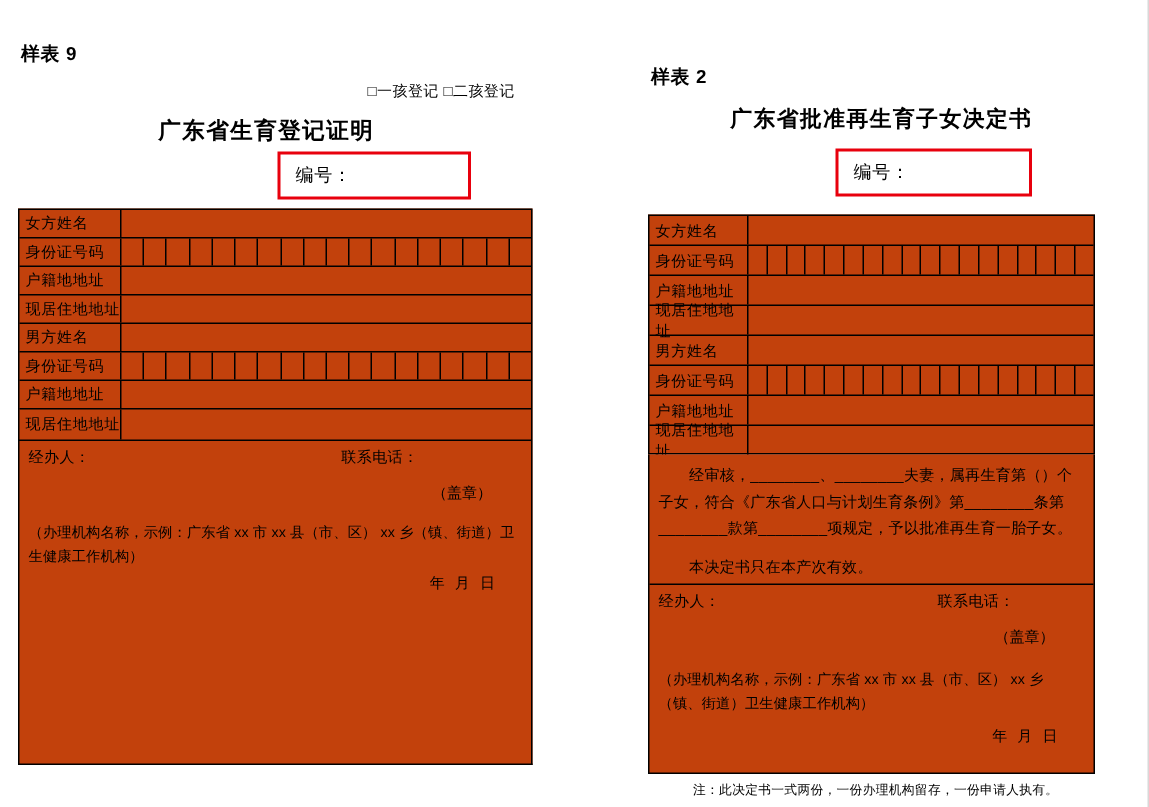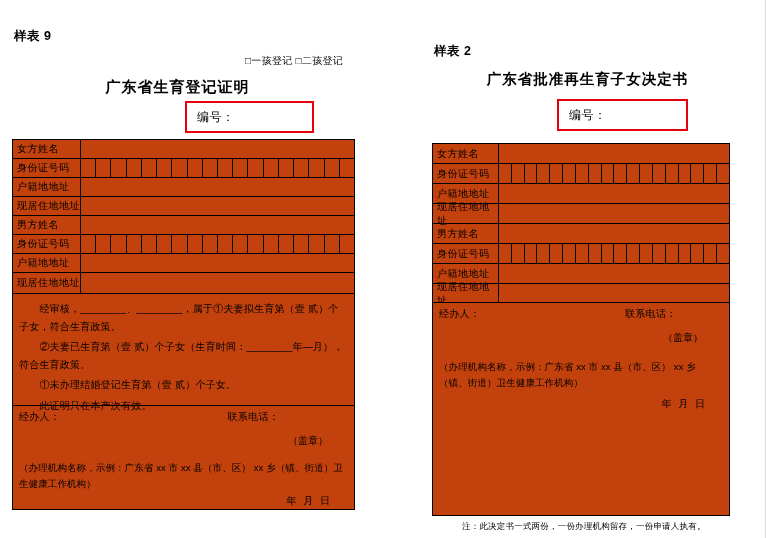--- a/index.html
+++ b/index.html
@@ -265,26 +265,20 @@
       <div class="lab" style="width:68px;">户籍地地址</div>
       <div class="val plain"></div>
     </div>
     <div class="row" style="height:20px;">
       <div class="lab" style="width:68px;">现居住地地址</div>
       <div class="val plain"></div>
     </div>
   </div>
 
   <div class="form" style="left:12px; top:294px; width:343px; height:216px; border-top:none;">
-    <div class="para" style="border-bottom:1px solid #000; height:112px;">
-      <p>　　经审核，________、________，属于①夫妻拟生育第（壹 贰）个子女，符合生育政策。</p>
-      <p>　　②夫妻已生育第（壹 贰）个子女（生育时间：________年—月），符合生育政策。</p>
-      <p>　　①未办理结婚登记生育第（壹 贰）个子女。</p>
-      <p>　　此证明只在本产次有效。</p>
-    </div>
     <div class="signrow" style="height:22px;">
       <span class="left">经办人：</span>
       <span class="right">联系电话：</span>
     </div>
     <div class="sealrow" style="height:26px;">（盖章）</div>
     <div class="orgnote" style="height:36px;">（办理机构名称，示例：广东省 xx 市 xx 县（市、区） xx 乡（镇、街道）卫生健康工作机构）</div>
     <div class="daterow">年 月 日</div>
   </div>
 
   <div class="sample2-title">样表 2</div>
@@ -365,20 +359,24 @@
       <div class="lab" style="width:66px;">户籍地地址</div>
       <div class="val plain"></div>
     </div>
     <div class="row" style="height:20px;">
       <div class="lab" style="width:66px;">现居住地地址</div>
       <div class="val plain"></div>
     </div>
   </div>
 
   <div class="form" style="left:432px; top:303px; width:298px; height:213px; border-top:none;">
+    <div class="para" style="border-bottom:1px solid #000; height:87px;">
+      <p>　　经审核，________、________夫妻，属再生育第（）个子女，符合《广东省人口与计划生育条例》第________条第________款第________项规定，予以批准再生育一胎子女。</p>
+      <p style="margin-top:8px;">　　本决定书只在本产次有效。</p>
+    </div>
     <div class="signrow" style="height:22px;">
       <span class="left">经办人：</span>
       <span class="right">联系电话：</span>
     </div>
     <div class="sealrow" style="height:28px;">（盖章）</div>
     <div class="orgnote" style="height:40px;">（办理机构名称，示例：广东省 xx 市 xx 县（市、区） xx 乡（镇、街道）卫生健康工作机构）</div>
     <div class="daterow">年 月 日</div>
   </div>
 
   <div class="footnote" style="left:462px; top:521px;">注：此决定书一式两份，一份办理机构留存，一份申请人执有。</div>

